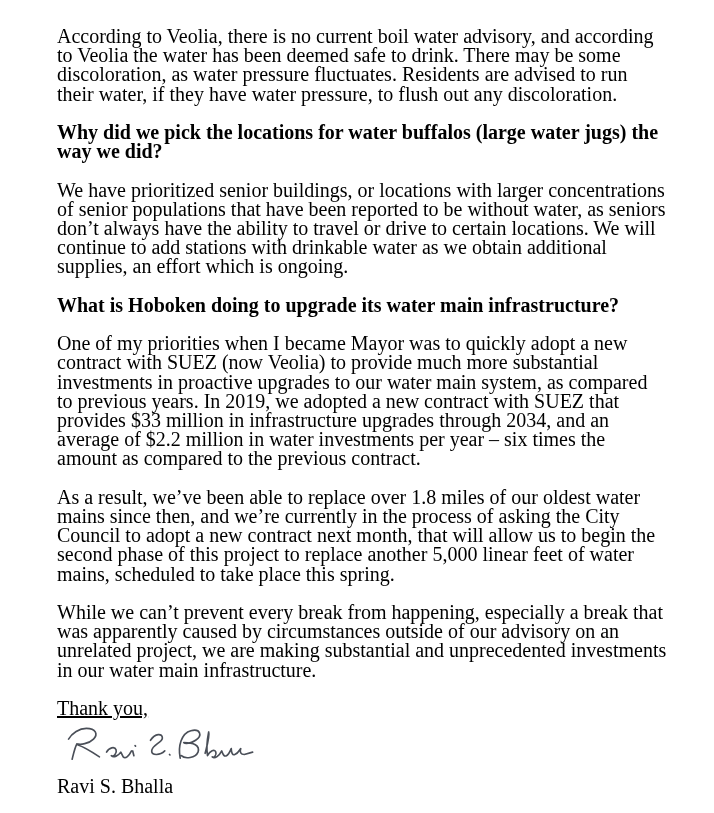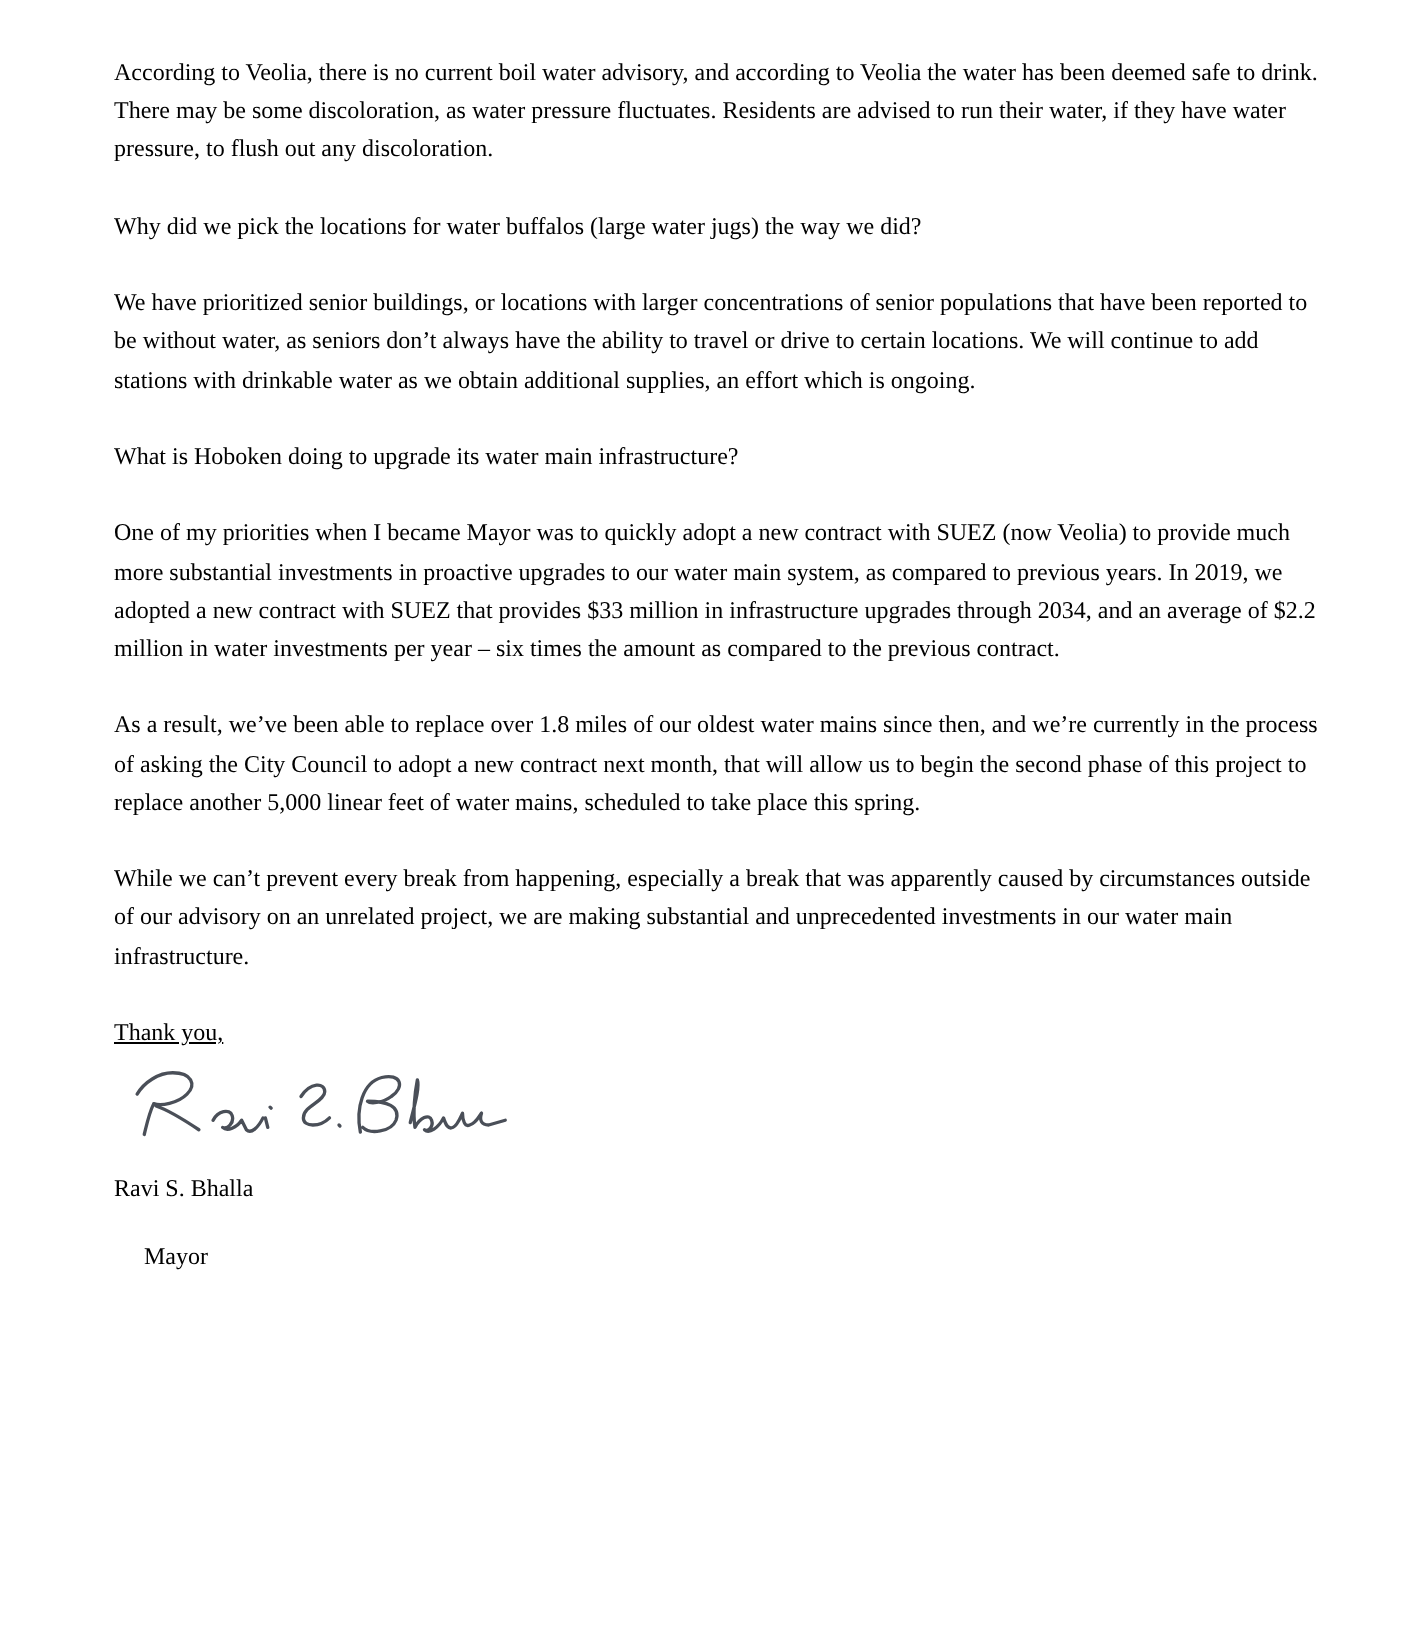--- a/index.html
+++ b/index.html
@@ -15,28 +15,28 @@
     color: #000000;
   }
   .page {
     box-sizing: border-box;
     width: 714px;
     height: 813px;
     padding: 27px 47px 0 57px;
     background: #ffffff;
   }
   .para {
-    font-size: 12px;
+    font-size: 20px;
     line-height: 19.2px;
     margin: 0 0 19.2px 0;
     text-align: left;
     letter-spacing: 0;
   }
   .question {
-    font-weight: normal;
+    font-weight: bold;
   }
   .closing {
     margin-bottom: 1px;
     text-decoration: underline;
   }
   .signature-wrap {
     height: 50px;
     margin: 2px 0 7px 8px;
   }
   .signer-name {

